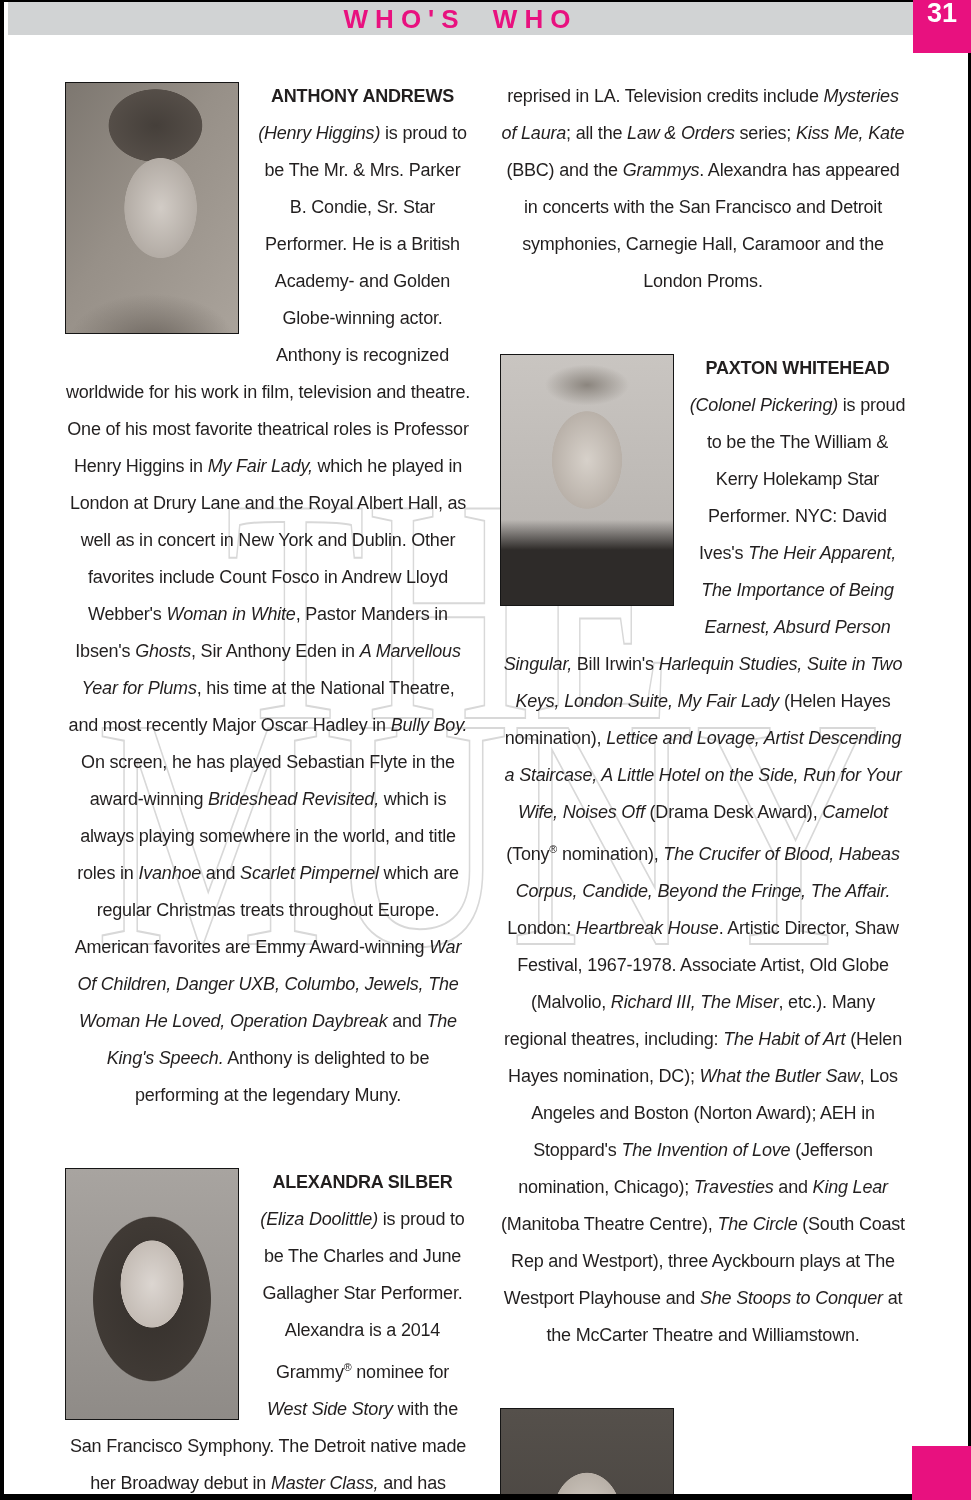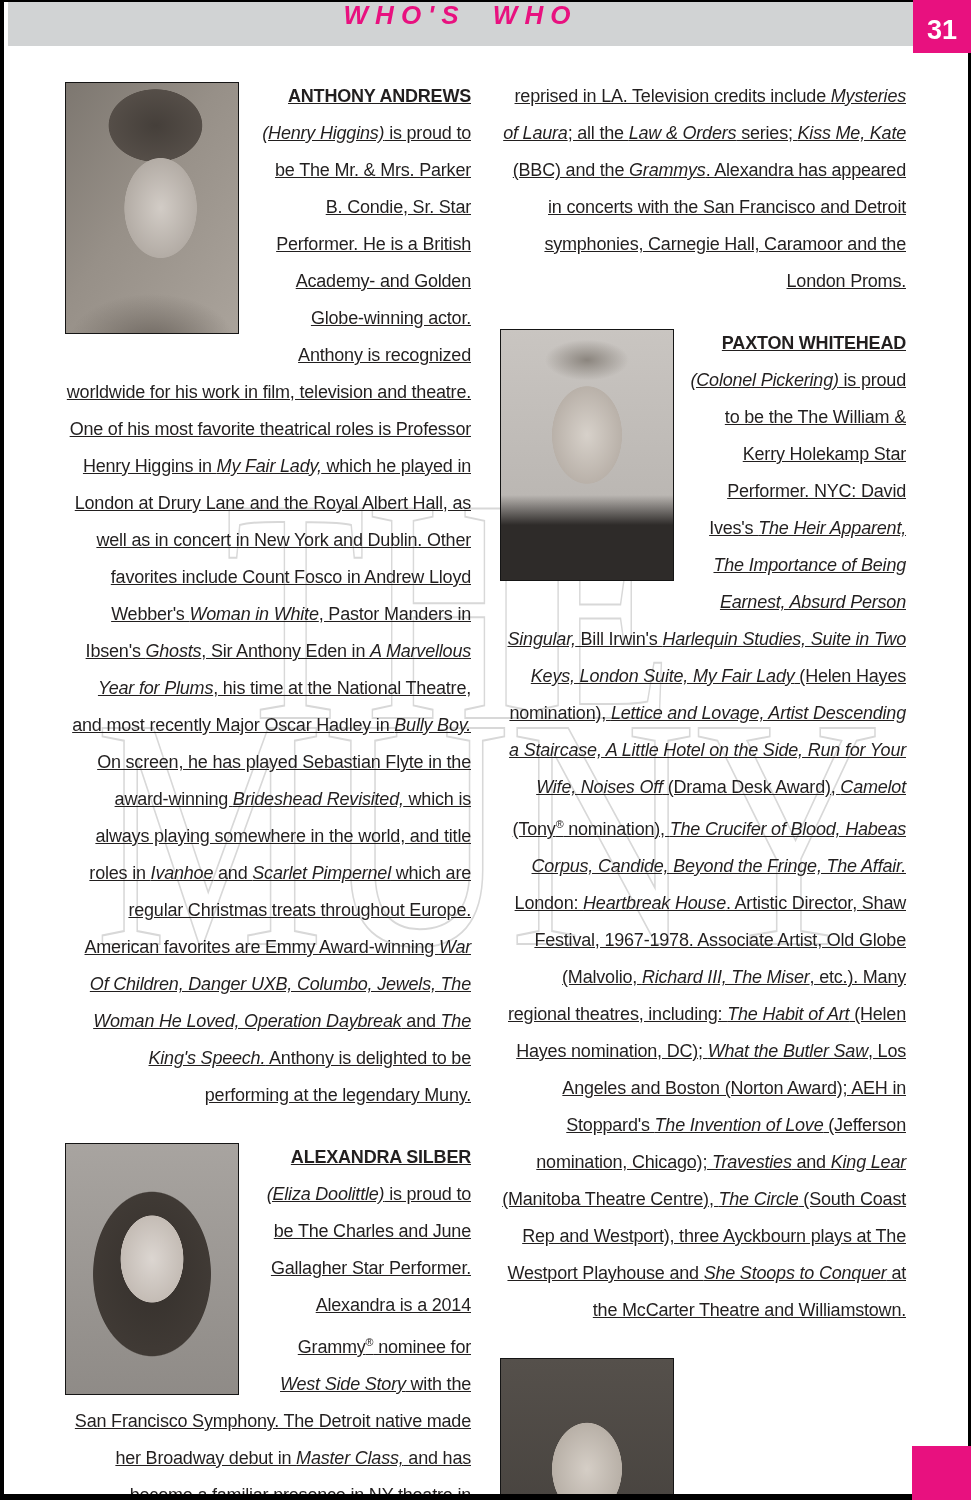--- a/index.html
+++ b/index.html
@@ -8,47 +8,47 @@
     font-family:"Liberation Sans",sans-serif;color:#221f1f;
   }
   
   .edge{position:absolute;background:#000;z-index:4;}
   .edge-top{top:0;left:0;right:0;height:2px;}
   .edge-left{top:0;left:0;bottom:0;width:4px;}
   .edge-right{top:0;right:0;bottom:0;width:3px;}
   .edge-bottom{bottom:0;left:0;right:0;height:6px;}
   
   .header-bar{
-    position:absolute;top:2px;left:8px;right:58px;height:44px;background:#d1d3d4;z-index:3;
-    display:flex;align-items:flex-start;justify-content:center;font-style:italic;
+    position:absolute;top:2px;left:8px;right:58px;height:33px;background:#d1d3d4;z-index:3;
+    display:flex;align-items:center;justify-content:center;
   }
   .header-title{
     color:#e8117f;font-weight:bold;font-size:26px;letter-spacing:7px;word-spacing:13px;line-height:1;
   }
   .page-number-box{
     position:absolute;top:0;right:0;width:58px;height:53px;background:#e8117f;z-index:5;
-    display:flex;align-items:flex-end;justify-content:center;
+    display:flex;align-items:flex-start;justify-content:center;
   }
   .page-number{color:#ffffff;font-weight:bold;font-size:27px;line-height:1;padding-bottom:9px;}
   .corner-box{position:absolute;right:0;bottom:0;width:59px;height:54px;background:#e8117f;z-index:5;}
   
   .watermark{position:absolute;inset:0;z-index:0;pointer-events:none;}
   .wm{
     position:absolute;font-family:"Liberation Serif",serif;line-height:1;white-space:nowrap;
     color:transparent;-webkit-text-stroke:2px #d8d8d8;
   }
   .wm-the{font-size:320px;left:225px;top:450px;transform:scaleX(0.72);transform-origin:left top;}
   .wm-muny{font-size:330px;left:95px;top:668px;transform:scaleX(0.78);transform-origin:left top;}
   
   .content{position:absolute;left:65px;right:65px;top:78px;z-index:1;display:flex;gap:29px;}
   .col{width:406px;flex:0 0 406px;}
-  .bio{margin-top:25px;}
+  .bio{margin-top:50px;}
   .col > :first-child{margin-top:0;}
   .bio::after{content:"";display:block;clear:both;}
-  .bio-text{margin:0;font-size:18px;line-height:37px;letter-spacing:-0.2px;text-align:right;text-decoration:underline;}
+  .bio-text{margin:0;font-size:18px;line-height:37px;letter-spacing:-0.2px;text-align:center;}
   .bio-text .b{font-weight:bold;}
   .bio-text .i{font-style:italic;}
   .bio-text .sup{font-size:60%;vertical-align:super;}
   
   .photo{
     float:left;width:172px;height:250px;margin:4px 15px 8px 0;border:1px solid #151515;
     background-color:#9a9a9a;
   }
   .photo-anthony{background:
     radial-gradient(ellipse 58px 80px at 55% 50%, #d2ccc6 0%, #b3aca5 62%, rgba(179,172,165,0) 63%),

